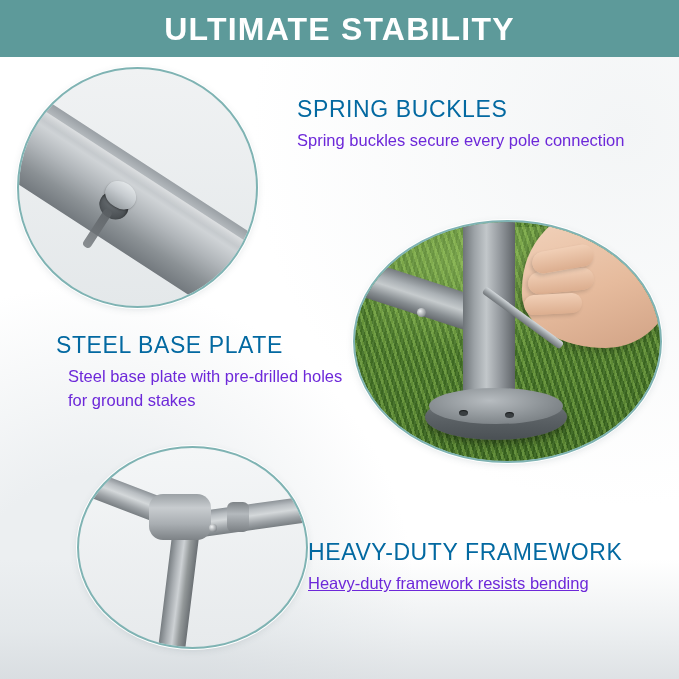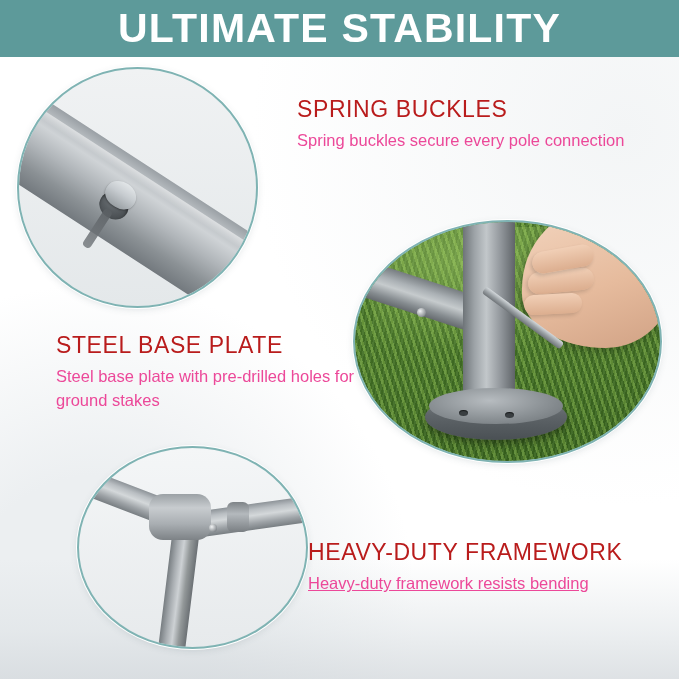--- a/index.html
+++ b/index.html
@@ -28,21 +28,21 @@
     width: 679px;
     height: 57px;
     background: #5d9a9a;
     display: flex;
     align-items: center;
     justify-content: center;
     z-index: 40;
   }
   #header-title {
     color: #ffffff;
-    font-size: 41px;
+    font-size: 32px;
     letter-spacing: 1.2px;
     font-weight: bold;
     line-height: 1;
     white-space: nowrap;
   }
 
   
   .bg-wash {
     position: absolute;
     left: 0; top: 57px;
@@ -99,47 +99,47 @@
   
   #circle-framework {
     left: 79px; top: 448px;
     width: 227px; height: 199px;
     background: linear-gradient(180deg,#f4f6f7 0%, #e7eaec 100%);
   }
   #ring-framework { left: 77px; top: 446px; width: 227px; height: 199px; }
 
   
   .callout-title {
-    color: #b91c1c;
+    color: #0369a1;
     font-size: 23px;
     letter-spacing: 0.6px;
     line-height: 1.1;
     white-space: nowrap;
   }
   .callout-body {
-    color: #ec4899;
+    color: #6d28d9;
     font-size: 16.5px;
     line-height: 1.42;
   }
 
   #text-spring-buckle {
     position: absolute;
     left: 297px; top: 97px;
     width: 330px;
     z-index: 20;
   }
   #text-spring-buckle .callout-body { margin-top: 7px; }
 
   #text-base-plate {
     position: absolute;
     left: 56px; top: 333px;
     width: 310px;
     z-index: 20;
   }
-  #text-base-plate .callout-body { margin-top: 7px; }
+  #text-base-plate .callout-body { margin-top: 7px; margin-left: 12px; }
 
   #text-framework {
     position: absolute;
     left: 308px; top: 540px;
     width: 350px;
     z-index: 20;
   }
   #text-framework .callout-body { margin-top: 7px; text-decoration: underline; }
 
   

